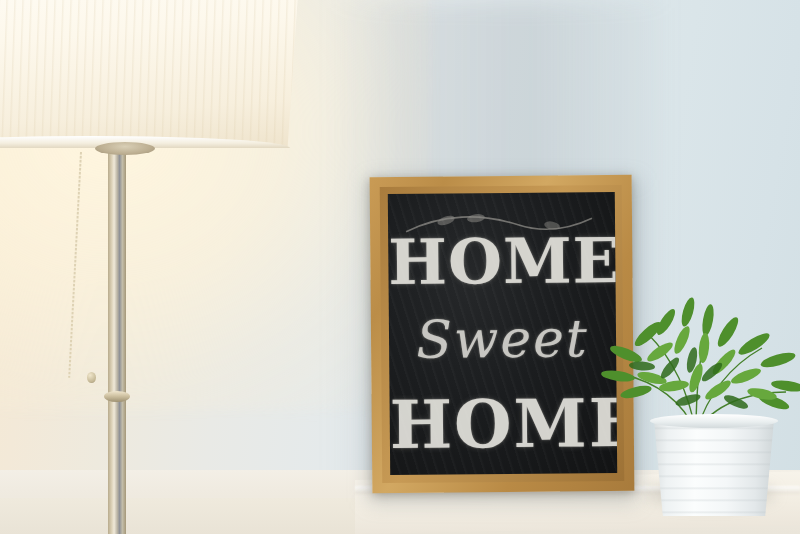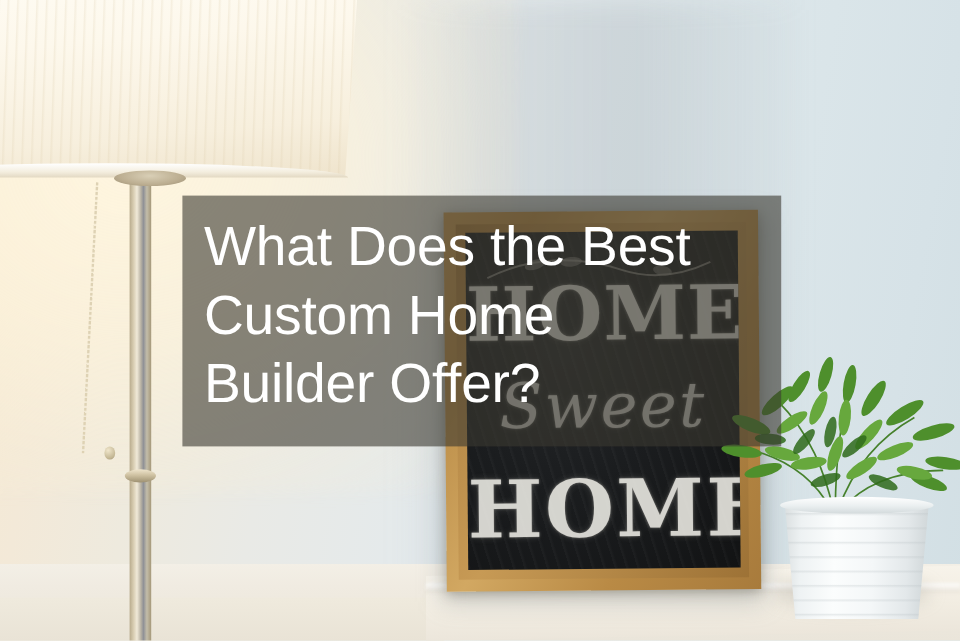--- a/index.html
+++ b/index.html
@@ -396,19 +396,14 @@
       <ellipse cx="140" cy="120" rx="13" ry="4.5" transform="rotate(24 140 120)"></ellipse>
       <ellipse cx="92" cy="118" rx="13" ry="4.5" transform="rotate(-18 92 118)"></ellipse>
     </g>
   </svg>
 
   <div class="pot-shadow"></div>
   <div class="pot"></div>
   <div class="pot-rings"></div>
   <div class="pot-rim"></div>
 
-  <div class="title-overlay">
-    <div class="title-text">What Does the Best
-Custom Home
-Builder Offer?</div>
-  </div>
 
 </div>
 
 </body></html>

